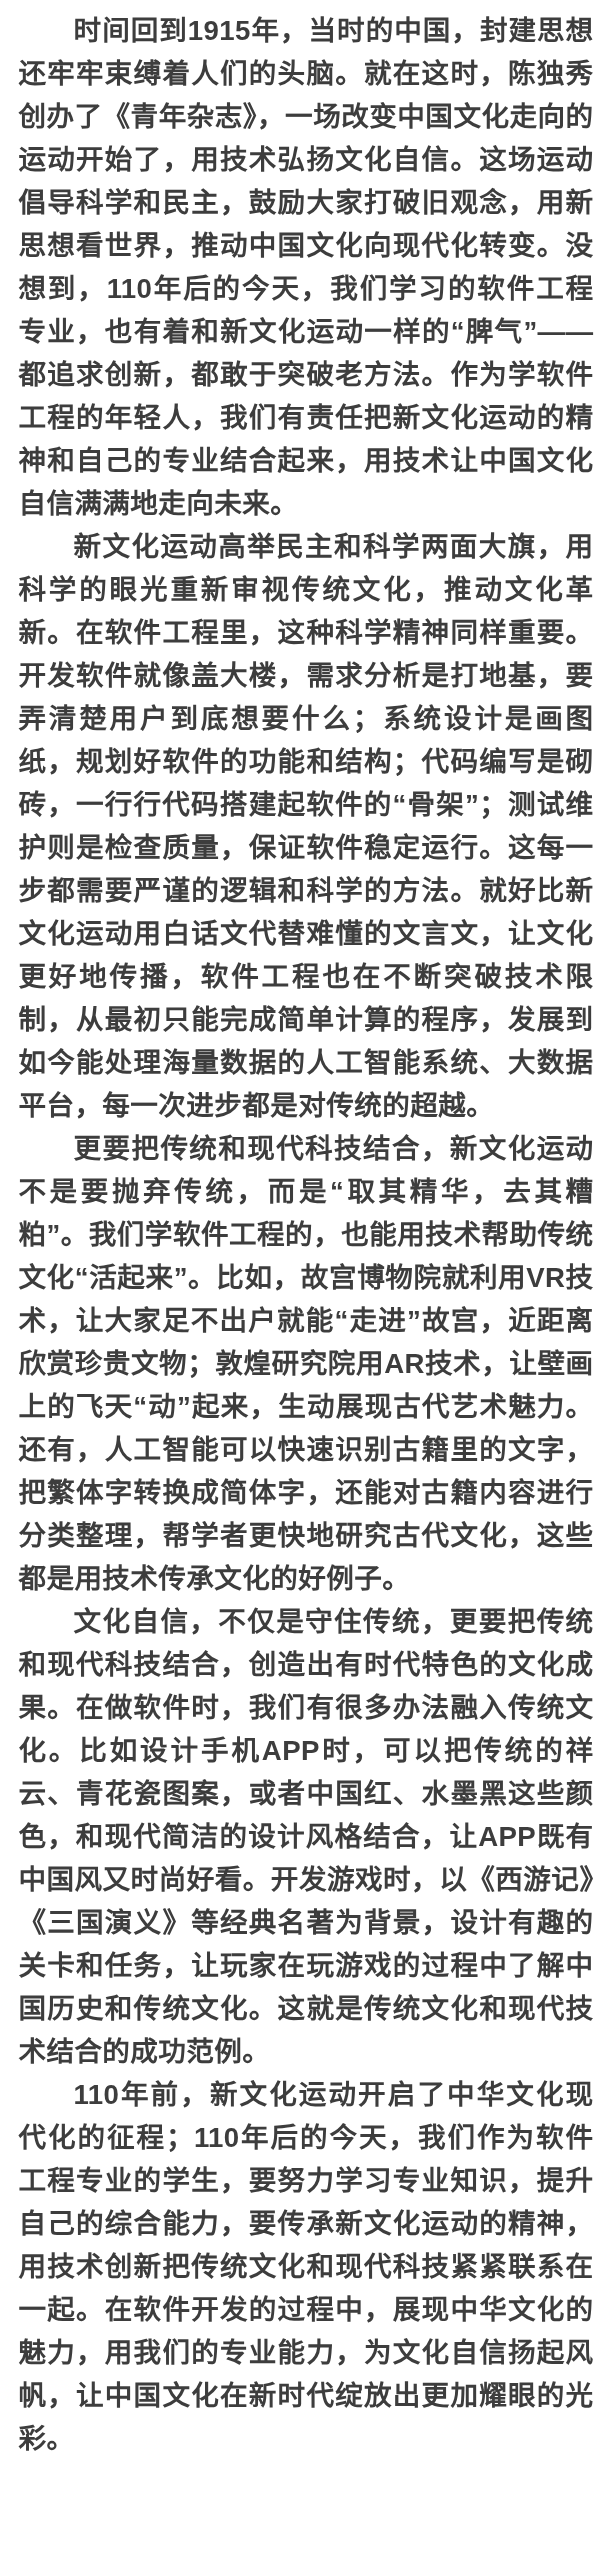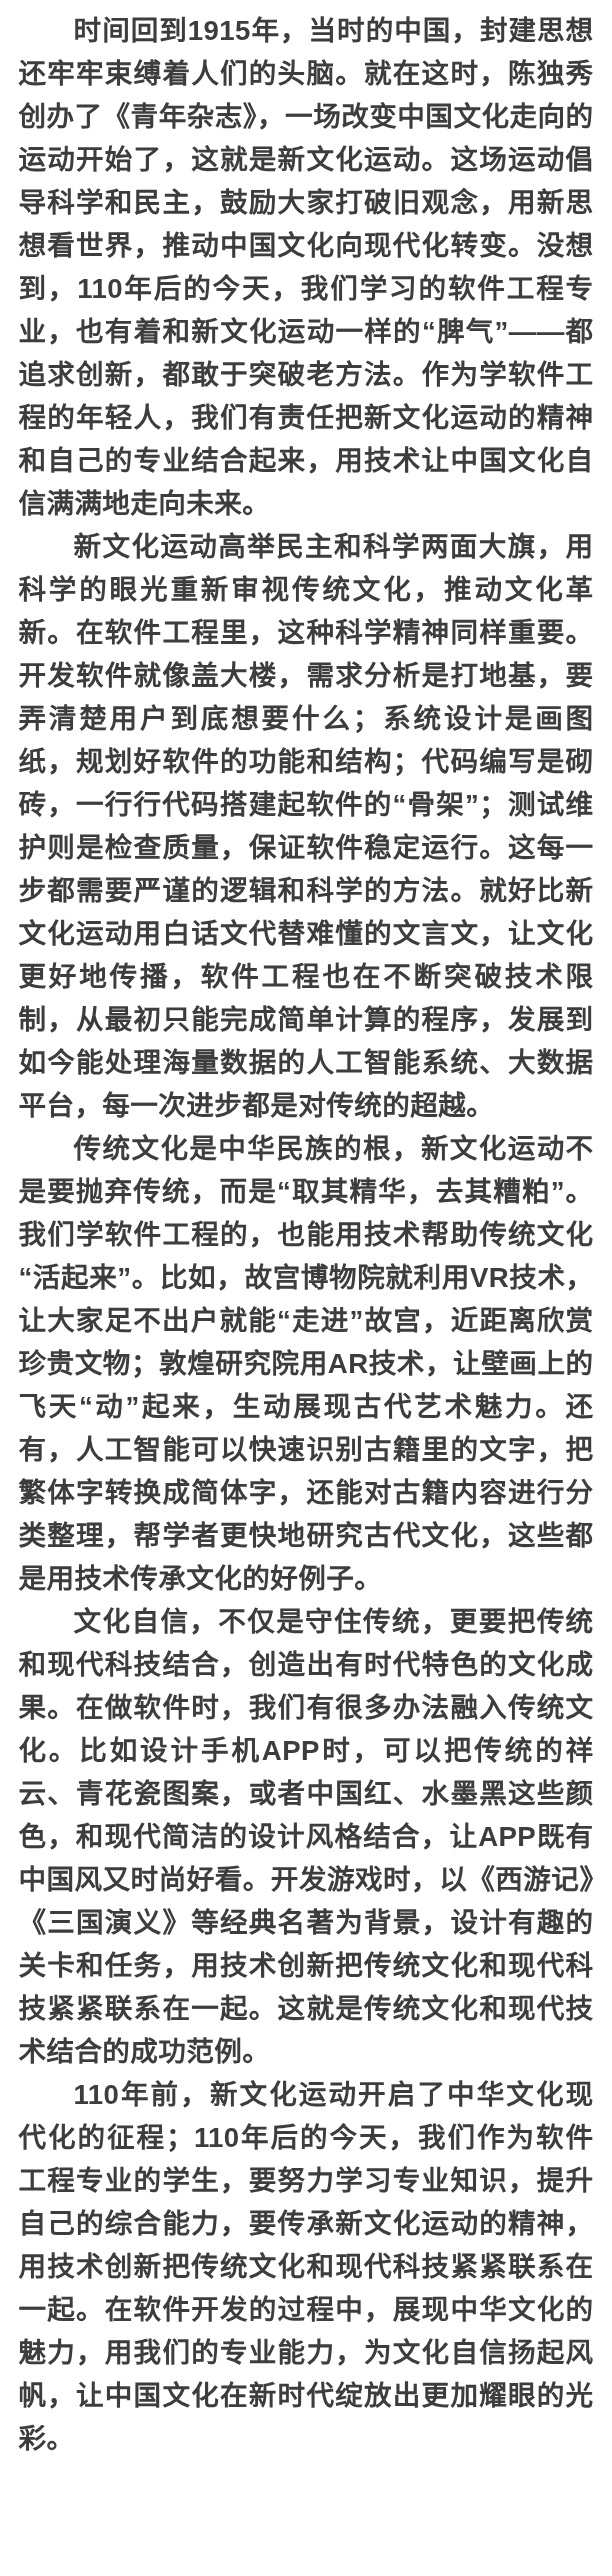--- a/index.html
+++ b/index.html
@@ -41,20 +41,20 @@
     letter-spacing: 0.4px;
   }
 </style>
 </head>
 <body>
 
 <main class="article">
   <h1 class="article-title">
   </h1>
   <div class="article-body">
-    <p>时间回到1915年，当时的中国，封建思想还牢牢束缚着人们的头脑。就在这时，陈独秀创办了《青年杂志》，一场改变中国文化走向的运动开始了，这就是新文化运动。这场运动倡导科学和民主，鼓励大家打破旧观念，用新思想看世界，推动中国文化向现代化转变。没想到，110年后的今天，我们学习的软件工程专业，也有着和新文化运动一样的“脾气”——都追求创新，都敢于突破老方法。作为学软件工程的年轻人，我们有责任把新文化运动的精神和自己的专业结合起来，用技术让中国文化自信满满地走向未来。</p>
+    <p>时间回到1915年，当时的中国，封建思想还牢牢束缚着人们的头脑。就在这时，陈独秀创办了《青年杂志》，一场改变中国文化走向的运动开始了，用技术弘扬文化自信。这场运动倡导科学和民主，鼓励大家打破旧观念，用新思想看世界，推动中国文化向现代化转变。没想到，110年后的今天，我们学习的软件工程专业，也有着和新文化运动一样的“脾气”——都追求创新，都敢于突破老方法。作为学软件工程的年轻人，我们有责任把新文化运动的精神和自己的专业结合起来，用技术让中国文化自信满满地走向未来。</p>
     <p>新文化运动高举民主和科学两面大旗，用科学的眼光重新审视传统文化，推动文化革新。在软件工程里，这种科学精神同样重要。开发软件就像盖大楼，需求分析是打地基，要弄清楚用户到底想要什么；系统设计是画图纸，规划好软件的功能和结构；代码编写是砌砖，一行行代码搭建起软件的“骨架”；测试维护则是检查质量，保证软件稳定运行。这每一步都需要严谨的逻辑和科学的方法。就好比新文化运动用白话文代替难懂的文言文，让文化更好地传播，软件工程也在不断突破技术限制，从最初只能完成简单计算的程序，发展到如今能处理海量数据的人工智能系统、大数据平台，每一次进步都是对传统的超越。</p>
-    <p>传统文化是中华民族的根，新文化运动不是要抛弃传统，而是“取其精华，去其糟粕”。我们学软件工程的，也能用技术帮助传统文化“活起来”。比如，故宫博物院就利用VR技术，让大家足不出户就能“走进”故宫，近距离欣赏珍贵文物；敦煌研究院用AR技术，让壁画上的飞天“动”起来，生动展现古代艺术魅力。还有，人工智能可以快速识别古籍里的文字，把繁体字转换成简体字，还能对古籍内容进行分类整理，帮学者更快地研究古代文化，这些都是用技术传承文化的好例子。</p>
-    <p>文化自信，不仅是守住传统，更要把传统和现代科技结合，创造出有时代特色的文化成果。在做软件时，我们有很多办法融入传统文化。比如设计手机APP时，可以把传统的祥云、青花瓷图案，或者中国红、水墨黑这些颜色，和现代简洁的设计风格结合，让APP既有中国风又时尚好看。开发游戏时，以《西游记》《三国演义》等经典名著为背景，设计有趣的关卡和任务，用技术创新把传统文化和现代科技紧紧联系在一起。这就是传统文化和现代技术结合的成功范例。</p>
+    <p>更要把传统和现代科技结合，新文化运动不是要抛弃传统，而是“取其精华，去其糟粕”。我们学软件工程的，也能用技术帮助传统文化“活起来”。比如，故宫博物院就利用VR技术，让大家足不出户就能“走进”故宫，近距离欣赏珍贵文物；敦煌研究院用AR技术，让壁画上的飞天“动”起来，生动展现古代艺术魅力。还有，人工智能可以快速识别古籍里的文字，把繁体字转换成简体字，还能对古籍内容进行分类整理，帮学者更快地研究古代文化，这些都是用技术传承文化的好例子。</p>
+    <p>文化自信，不仅是守住传统，更要把传统和现代科技结合，创造出有时代特色的文化成果。在做软件时，我们有很多办法融入传统文化。比如设计手机APP时，可以把传统的祥云、青花瓷图案，或者中国红、水墨黑这些颜色，和现代简洁的设计风格结合，让APP既有中国风又时尚好看。开发游戏时，以《西游记》《三国演义》等经典名著为背景，设计有趣的关卡和任务，让玩家在玩游戏的过程中了解中国历史和传统文化。这就是传统文化和现代技术结合的成功范例。</p>
     <p>110年前，新文化运动开启了中华文化现代化的征程；110年后的今天，我们作为软件工程专业的学生，要努力学习专业知识，提升自己的综合能力，要传承新文化运动的精神，用技术创新把传统文化和现代科技紧紧联系在一起。在软件开发的过程中，展现中华文化的魅力，用我们的专业能力，为文化自信扬起风帆，让中国文化在新时代绽放出更加耀眼的光彩。</p>
   </div>
 </main>
 
 
 </body></html>

